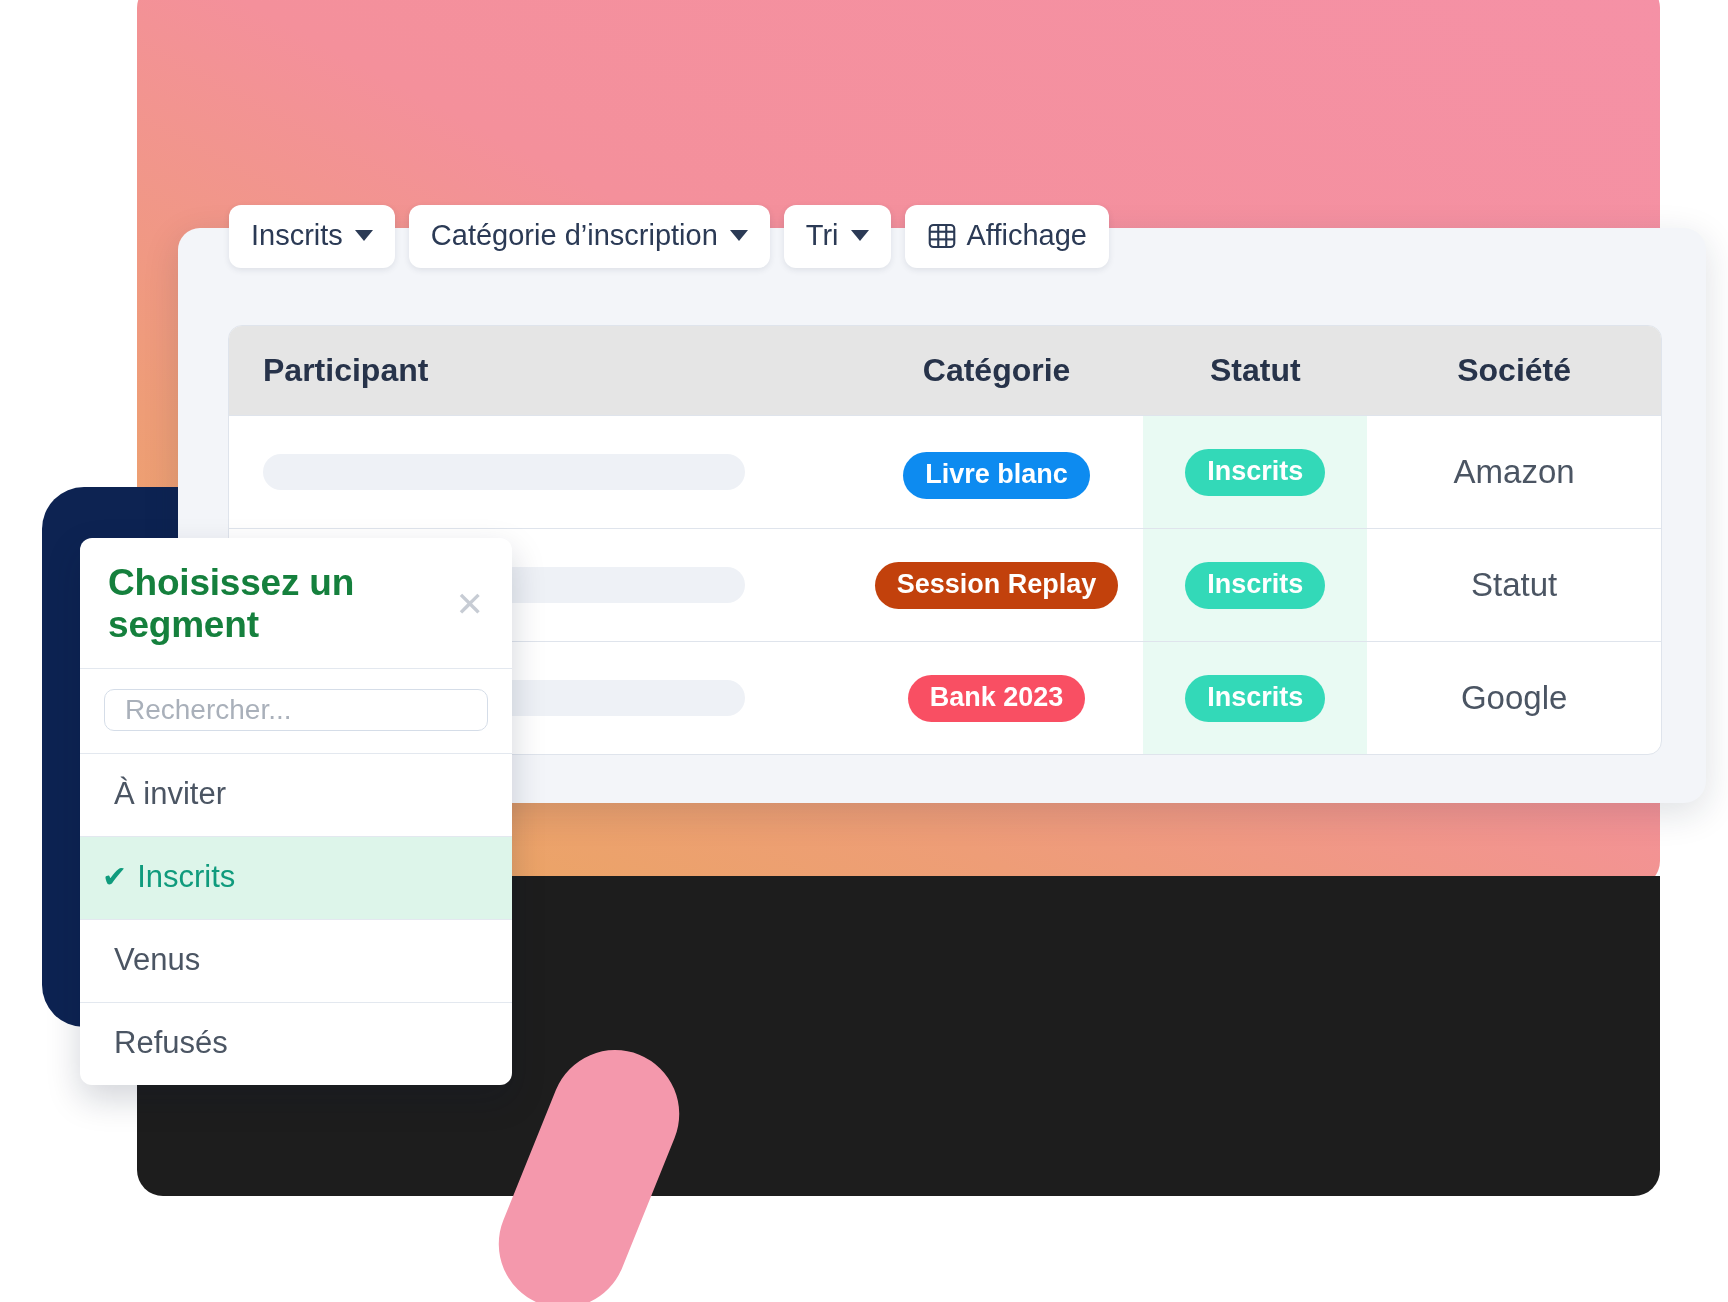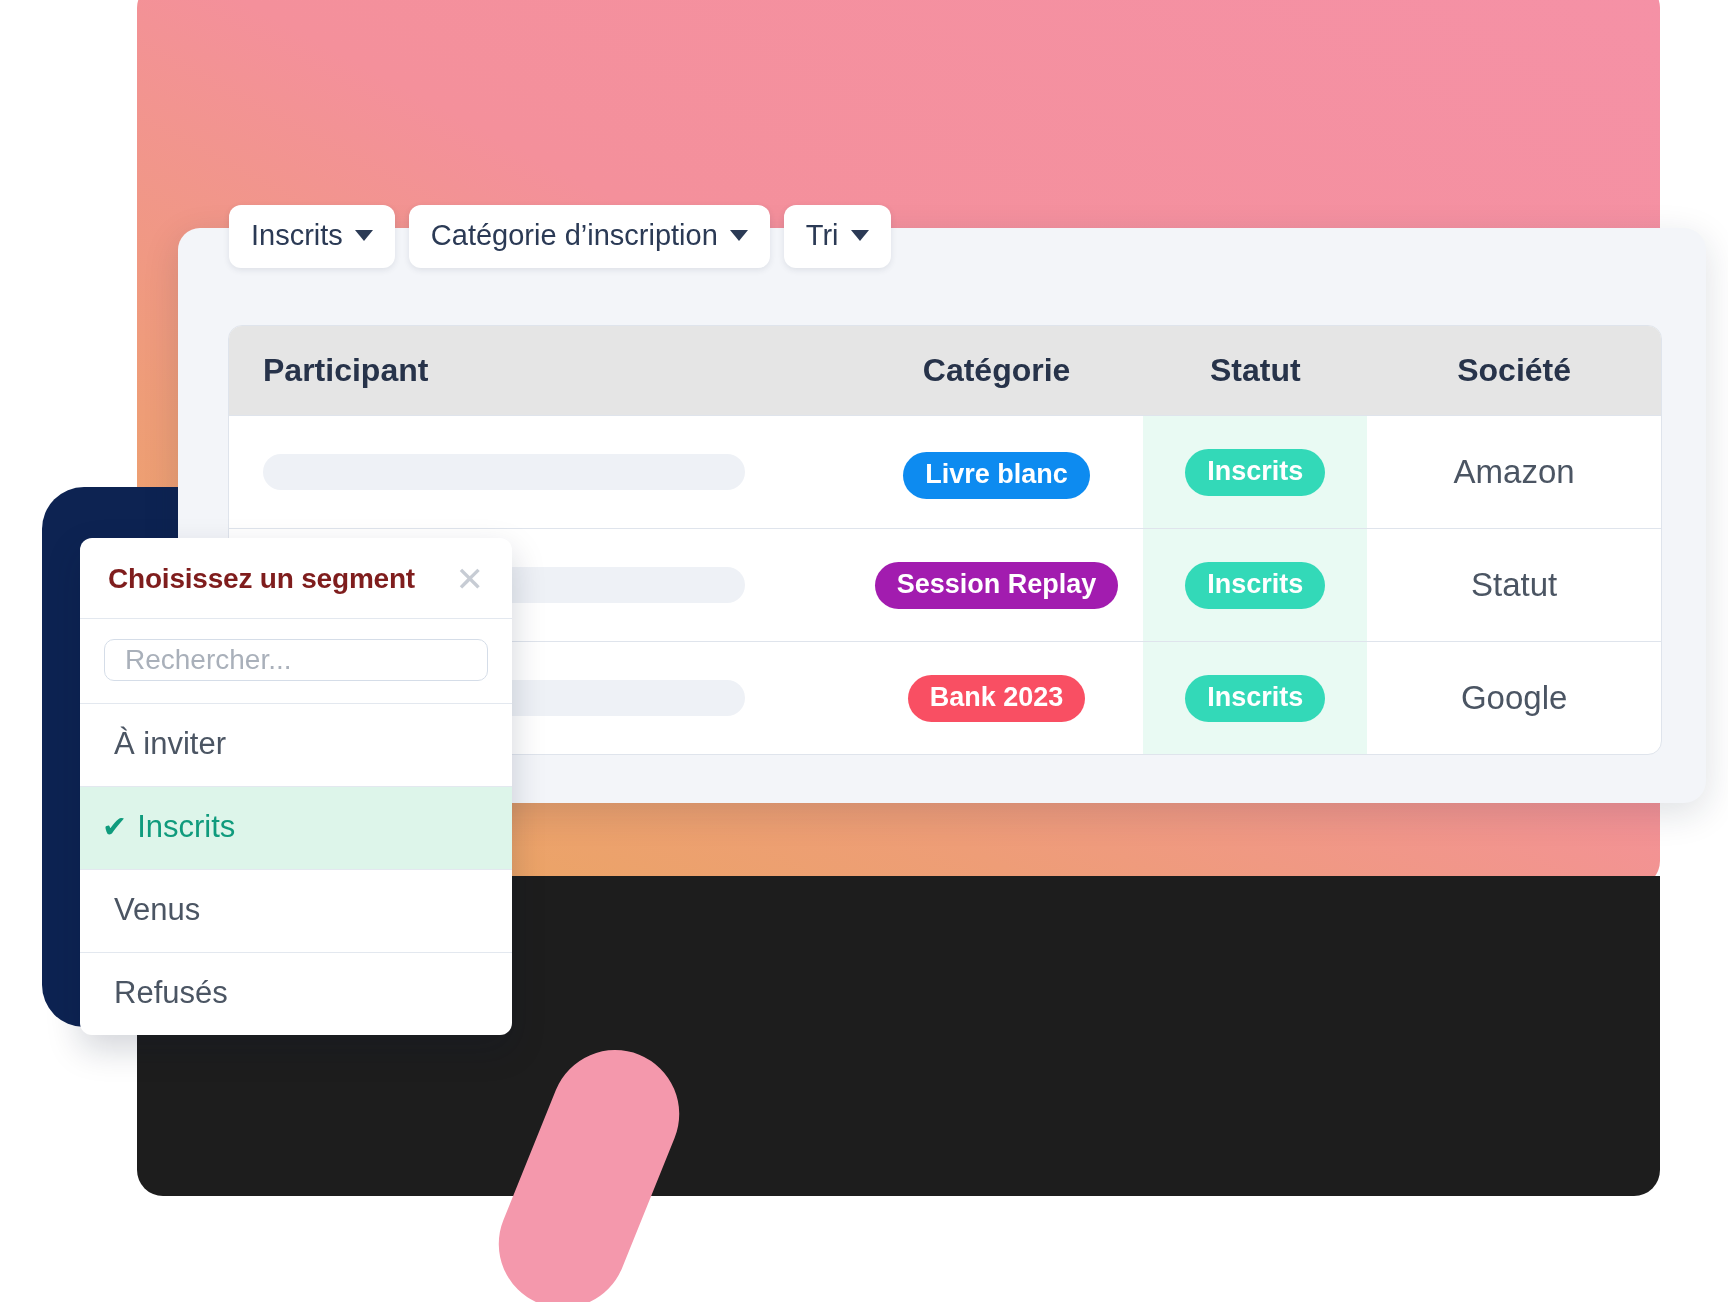--- a/index.html
+++ b/index.html
@@ -192,23 +192,23 @@
     z-index: 9;
   }
   .segment-head {
     display: flex;
     align-items: center;
     justify-content: space-between;
     padding: 24px 26px 22px 28px;
     border-bottom: 1px solid #e3e8ef;
   }
   .segment-title {
-    font-size: 28px;
+    font-size: 37px;
     font-weight: 700;
-    color: #7f1d1d;
+    color: #15803d;
     letter-spacing: -0.2px;
   }
   .close-icon {
     font-size: 34px;
     line-height: 1;
     color: #c7ccd4;
     cursor: pointer;
     padding: 0 2px;
     font-family: "Liberation Sans", sans-serif;
   }
@@ -266,20 +266,30 @@
       <span>Inscrits</span>
       <span class="caret"></span>
     </button>
     <button class="filter-btn">
       <span>Catégorie d’inscription</span>
       <span class="caret"></span>
     </button>
     <button class="filter-btn">
       <span>Tri</span>
       <span class="caret"></span>
+    </button>
+    <button class="filter-btn">
+      <svg width="30" height="30" viewBox="0 0 24 24" class="grid-icon">
+        <rect x="2.2" y="3.2" width="19.6" height="17.6" rx="3" fill="none" stroke="#2b3a55" stroke-width="1.7"></rect>
+        <line x1="2.2" y1="8.6" x2="21.8" y2="8.6" stroke="#2b3a55" stroke-width="1.7"></line>
+        <line x1="2.2" y1="14.7" x2="21.8" y2="14.7" stroke="#2b3a55" stroke-width="1.7"></line>
+        <line x1="9" y1="3.2" x2="9" y2="20.8" stroke="#2b3a55" stroke-width="1.7"></line>
+        <line x1="15.4" y1="3.2" x2="15.4" y2="20.8" stroke="#2b3a55" stroke-width="1.7"></line>
+      </svg>
+      <span>Affichage</span>
     </button>
   </div>
 
 <div class="table-card">
   <table class="data-table">
     <thead>
       <tr>
         <th class="col-participant">Participant</th>
         <th class="col-categorie">Catégorie</th>
         <th class="col-statut">Statut</th>
@@ -292,21 +302,21 @@
             <span class="skeleton-bar" style="width: 482px;"></span>
           </td>
           <td><span class="badge" style="background: rgb(13, 139, 240); margin-top: 6px;">Livre blanc</span></td>
           <td class="cell-statut"><span class="status-badge" style="background: rgb(51, 217, 184);">Inscrits</span></td>
           <td>Amazon</td>
         </tr>
         <tr>
           <td class="cell-participant">
             <span class="skeleton-bar" style="width: 482px;"></span>
           </td>
-          <td><span class="badge" style="background: #a21caf;">Session Replay</span></td>
+          <td><span class="badge" style="background: #c2410c;">Session Replay</span></td>
           <td class="cell-statut"><span class="status-badge" style="background: rgb(51, 217, 184);">Inscrits</span></td>
           <td>Statut</td>
         </tr>
         <tr>
           <td class="cell-participant">
             <span class="skeleton-bar" style="width: 482px;"></span>
           </td>
           <td><span class="badge" style="background: rgb(249, 79, 99);">Bank 2023</span></td>
           <td class="cell-statut"><span class="status-badge" style="background: rgb(51, 217, 184);">Inscrits</span></td>
           <td>Google</td>

